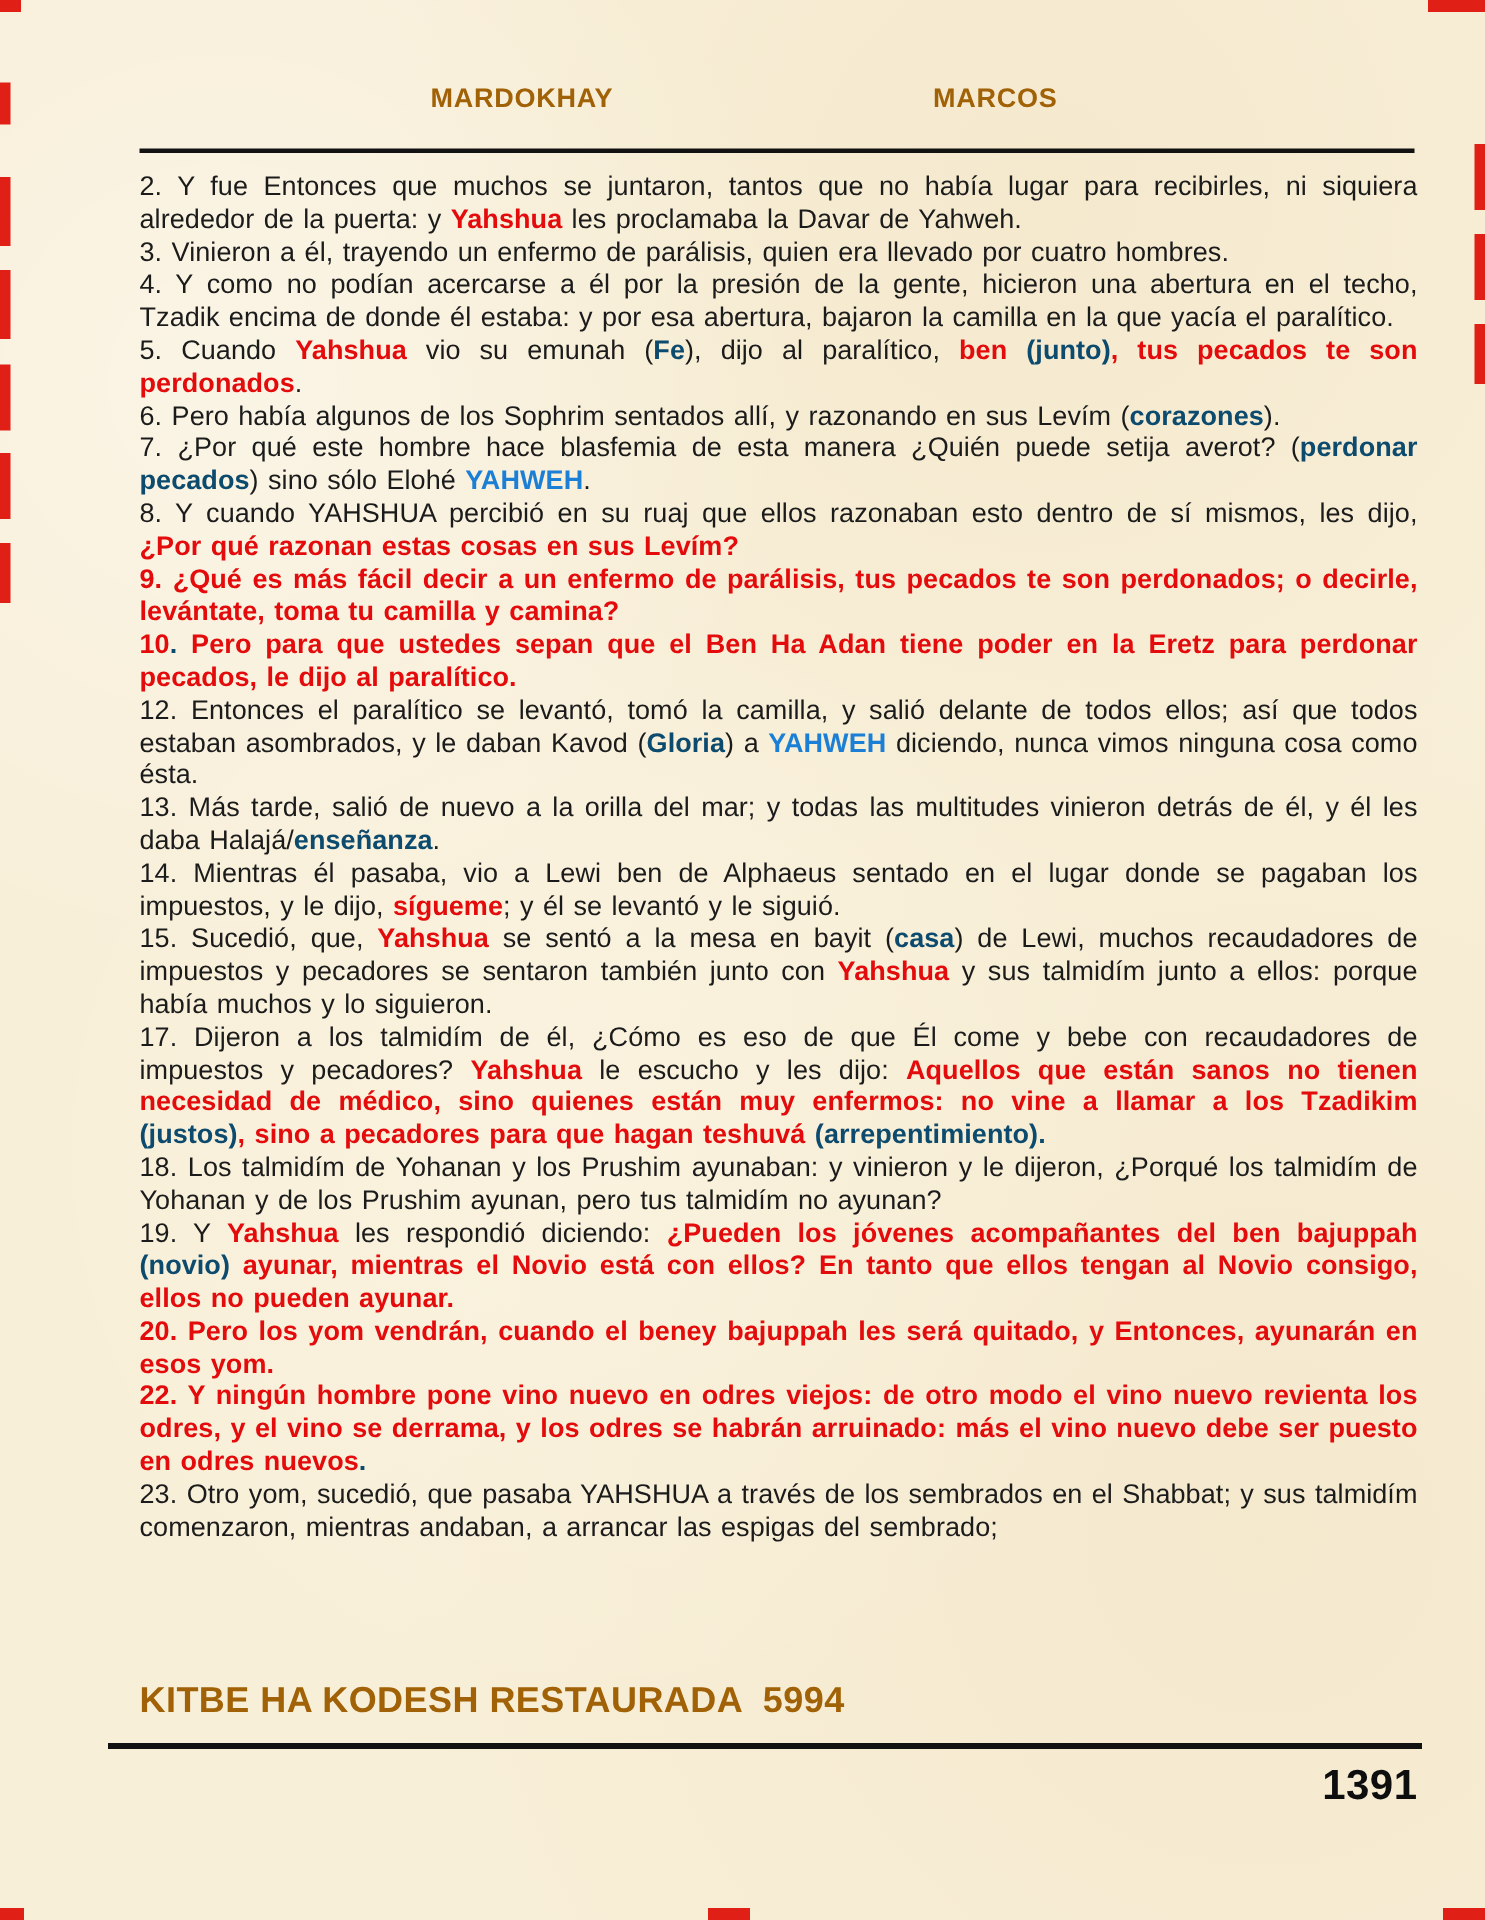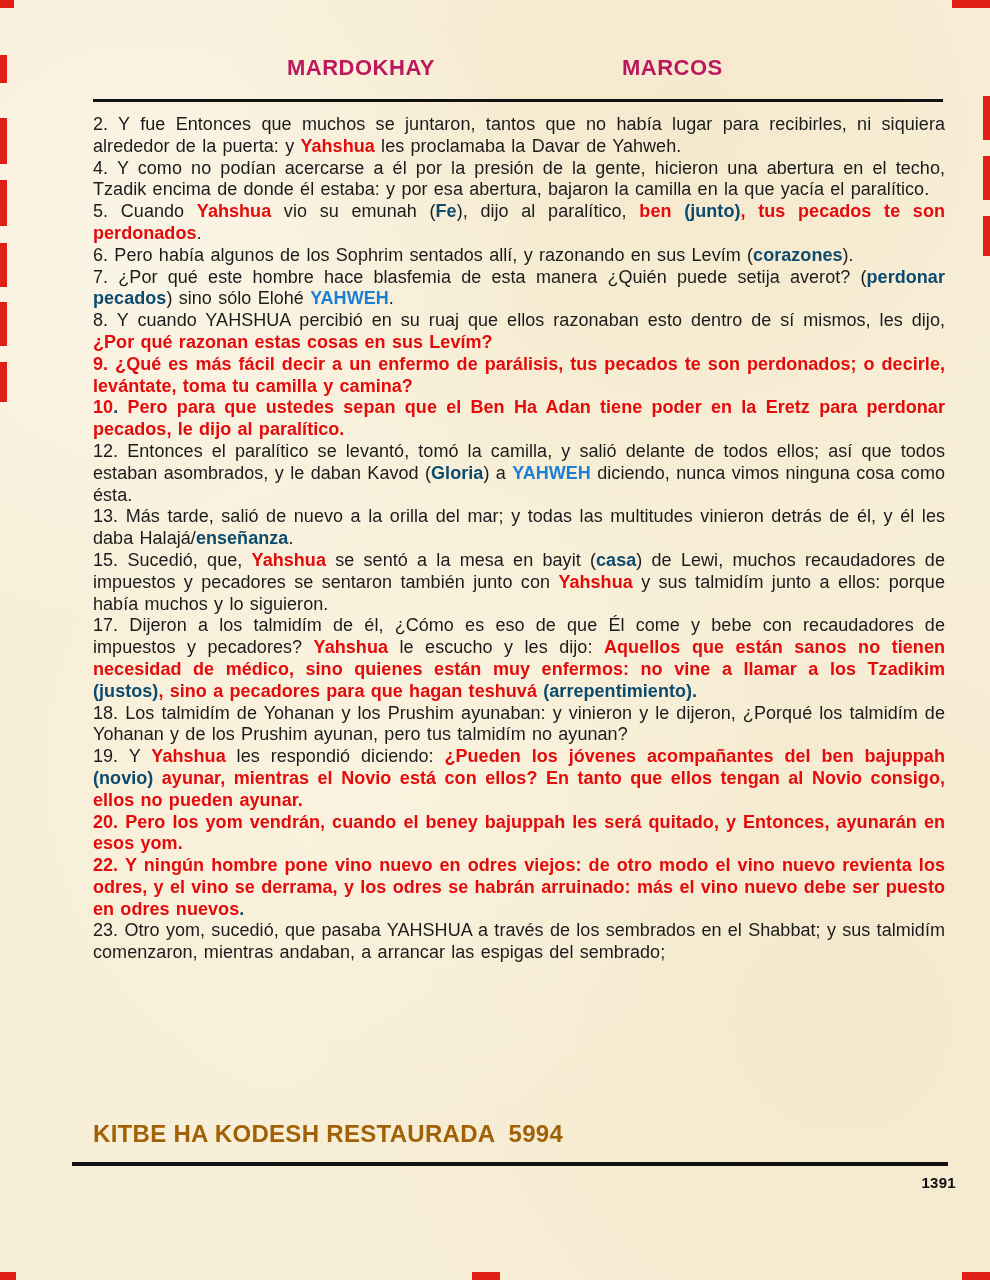--- a/index.html
+++ b/index.html
@@ -9,22 +9,22 @@
     background-image:
       radial-gradient(circle at 15% 20%, rgba(255,255,255,.35), rgba(255,255,255,0) 30%),
       radial-gradient(circle at 70% 10%, rgba(240,225,190,.4), rgba(240,225,190,0) 35%),
       radial-gradient(circle at 40% 60%, rgba(255,252,240,.3), rgba(255,252,240,0) 40%),
       radial-gradient(circle at 85% 80%, rgba(238,222,185,.35), rgba(238,222,185,0) 45%);
     font-family:"Liberation Sans", sans-serif;
     -webkit-font-smoothing:antialiased;
   }
   .page{position:absolute;inset:0;}
   .hdr-title{
-    position:absolute;top:55px;font-weight:bold;font-size:22px;
-    color:#be185d;letter-spacing:.5px;white-space:pre;
+    position:absolute;top:55px;font-weight:bold;font-size:18px;
+    color:#a16207;letter-spacing:.5px;white-space:pre;
   }
   #hdr-left{left:287px;}
   #hdr-right{left:622px;}
   .rule{position:absolute;background:#121212;}
   #rule-top{left:93px;top:99px;width:850px;height:3px;}
   #rule-bottom{left:72px;top:1162px;width:876px;height:4px;}
   .verses{
     position:absolute;left:93px;top:114px;width:852px;height:1048px;overflow:hidden;
     font-size:18px;line-height:21.8px;text-align:justify;
     word-spacing:1.2px;letter-spacing:.05px;color:#1b1b1b;
@@ -32,46 +32,48 @@
   .verse{margin:0;padding:0;}
   .run-k{color:#1b1b1b;}
   .run-kb{color:#0c4a6e;font-weight:bold;}
   .run-r{color:#e30b0b;font-weight:bold;}
   .run-b{color:#1c7fd6;font-weight:bold;}
   .footer-left{
     position:absolute;left:93px;top:1120px;font-weight:bold;font-size:24px;
     color:#a16207;white-space:pre;letter-spacing:.3px;
   }
   .footer-right{
-    position:absolute;right:34px;top:1174px;font-weight:bold;font-size:15px;
+    position:absolute;right:45px;top:1174px;font-weight:bold;font-size:28px;
     color:#0e0e0e;letter-spacing:.3px;
   }
   .mark{position:absolute;background:#e02016;}
 </style>
 </head>
 <body>
 
 <div class="page">
 
   <span class="hdr-title" id="hdr-left">MARDOKHAY</span>
   <span class="hdr-title" id="hdr-right">MARCOS</span>
 
   <div class="rule" id="rule-top"></div>
 
   <div class="verses">
       <p class="verse"><span class="run-k">2. Y fue Entonces que muchos se juntaron, tantos que no había lugar para recibirles, ni siquiera alrededor de la puerta: y </span><span class="run-r">Yahshua</span><span class="run-k"> les proclamaba la Davar de Yahweh.</span></p>
+      <p class="verse"><span class="run-k">3. Vinieron a él, trayendo un enfermo de parálisis, quien era llevado por cuatro hombres.</span></p>
       <p class="verse"><span class="run-k">4. Y como no podían acercarse a él por la presión de la gente, hicieron una abertura en el techo, Tzadik encima de donde él estaba: y por esa abertura, bajaron la camilla en la que yacía el paralítico.</span></p>
       <p class="verse"><span class="run-k">5. Cuando </span><span class="run-r">Yahshua</span><span class="run-k"> vio su emunah (</span><span class="run-kb">Fe</span><span class="run-k">), dijo al paralítico, </span><span class="run-r">ben </span><span class="run-kb">(junto)</span><span class="run-r">, tus pecados te son perdonados</span><span class="run-k">.</span></p>
       <p class="verse"><span class="run-k">6. Pero había algunos de los Sophrim sentados allí, y razonando en sus Levím (</span><span class="run-kb">corazones</span><span class="run-k">).</span></p>
       <p class="verse"><span class="run-k">7. ¿Por qué este hombre hace blasfemia de esta manera ¿Quién puede setija averot? (</span><span class="run-kb">perdonar pecados</span><span class="run-k">) sino sólo Elohé </span><span class="run-b">YAHWEH</span><span class="run-k">.</span></p>
       <p class="verse"><span class="run-k">8. Y cuando YAHSHUA percibió en su ruaj que ellos razonaban esto dentro de sí mismos, les dijo, </span><span class="run-r">¿Por qué razonan estas cosas en sus Levím?</span></p>
       <p class="verse"><span class="run-r">9. ¿Qué es más fácil decir a un enfermo de parálisis, tus pecados te son perdonados; o decirle, levántate, toma tu camilla y camina?</span></p>
       <p class="verse"><span class="run-r">10</span><span class="run-kb">.</span><span class="run-r"> Pero para que ustedes sepan que el Ben Ha Adan tiene poder en la Eretz para perdonar pecados, le dijo al paralítico.</span></p>
       <p class="verse"><span class="run-k">12. Entonces el paralítico se levantó, tomó la camilla, y salió delante de todos ellos; así que todos estaban asombrados, y le daban Kavod (</span><span class="run-kb">Gloria</span><span class="run-k">) a </span><span class="run-b">YAHWEH</span><span class="run-k"> diciendo, nunca vimos ninguna cosa como ésta.</span></p>
       <p class="verse"><span class="run-k">13. Más tarde, salió de nuevo a la orilla del mar; y todas las multitudes vinieron detrás de él, y él les daba Halajá/</span><span class="run-kb">enseñanza</span><span class="run-k">.</span></p>
+      <p class="verse"><span class="run-k">14. Mientras él pasaba, vio a Lewi ben de Alphaeus sentado en el lugar donde se pagaban los impuestos, y le dijo, </span><span class="run-r">sígueme</span><span class="run-k">; y él se levantó y le siguió.</span></p>
       <p class="verse"><span class="run-k">15. Sucedió, que, </span><span class="run-r">Yahshua</span><span class="run-k"> se sentó a la mesa en bayit (</span><span class="run-kb">casa</span><span class="run-k">) de Lewi, muchos recaudadores de impuestos y pecadores se sentaron también junto con </span><span class="run-r">Yahshua</span><span class="run-k"> y sus talmidím junto a ellos: porque había muchos y lo siguieron.</span></p>
       <p class="verse"><span class="run-k">17. Dijeron a los talmidím de él, ¿Cómo es eso de que Él come y bebe con recaudadores de impuestos y pecadores? </span><span class="run-r">Yahshua</span><span class="run-k"> le escucho y les dijo: </span><span class="run-r">Aquellos que están sanos no tienen necesidad de médico, sino quienes están muy enfermos: no vine a llamar a los Tzadikim </span><span class="run-kb">(justos)</span><span class="run-r">, sino a pecadores para que hagan teshuvá </span><span class="run-kb">(arrepentimiento).</span></p>
       <p class="verse"><span class="run-k">18. Los talmidím de Yohanan y los Prushim ayunaban: y vinieron y le dijeron, ¿Porqué los talmidím de Yohanan y de los Prushim ayunan, pero tus talmidím no ayunan?</span></p>
       <p class="verse"><span class="run-k">19. Y </span><span class="run-r">Yahshua</span><span class="run-k"> les respondió diciendo: </span><span class="run-r">¿Pueden los jóvenes acompañantes del ben bajuppah </span><span class="run-kb">(novio)</span><span class="run-r"> ayunar, mientras el Novio está con ellos? En tanto que ellos tengan al Novio consigo, ellos no pueden ayunar.</span></p>
       <p class="verse"><span class="run-r">20. Pero los yom vendrán, cuando el beney bajuppah les será quitado, y Entonces, ayunarán en esos yom.</span></p>
       <p class="verse"><span class="run-r">22. Y ningún hombre pone vino nuevo en odres viejos: de otro modo el vino nuevo revienta los odres, y el vino se derrama, y los odres se habrán arruinado: más el vino nuevo debe ser puesto en odres nuevos</span><span class="run-kb">.</span></p>
       <p class="verse"><span class="run-k">23. Otro yom, sucedió, que pasaba YAHSHUA a través de los sembrados en el Shabbat; y sus talmidím comenzaron, mientras andaban, a arrancar las espigas del sembrado;</span></p>
     </div>
 
   <div class="rule" id="rule-bottom"></div>

